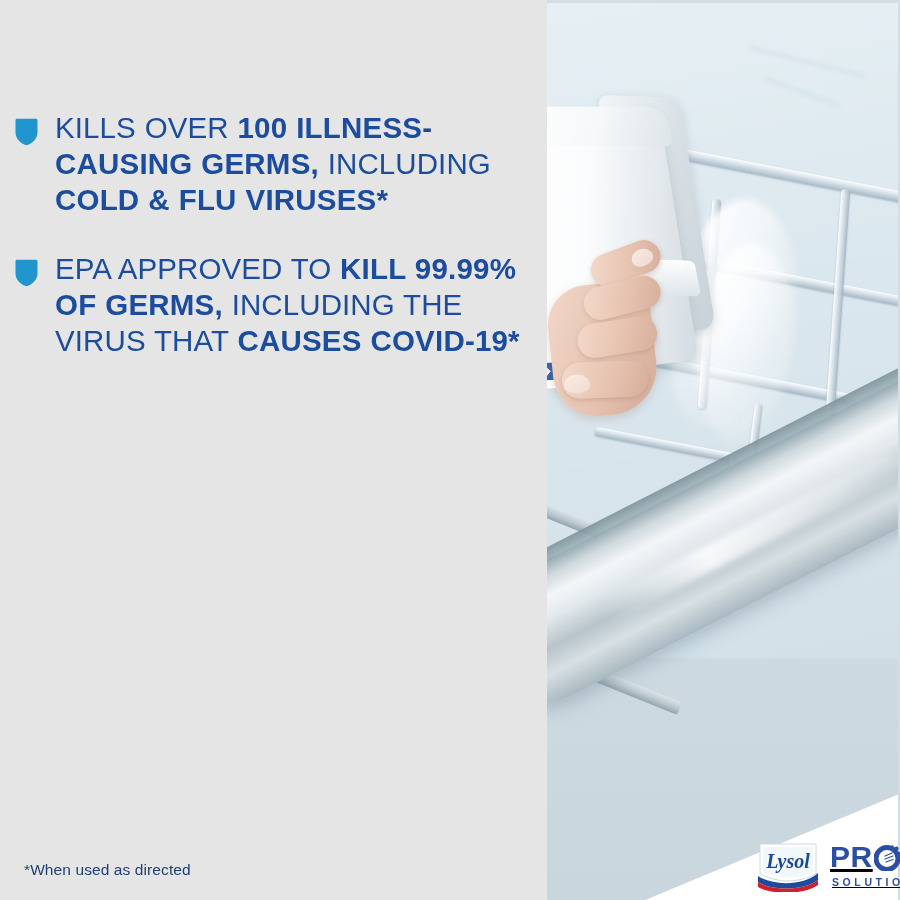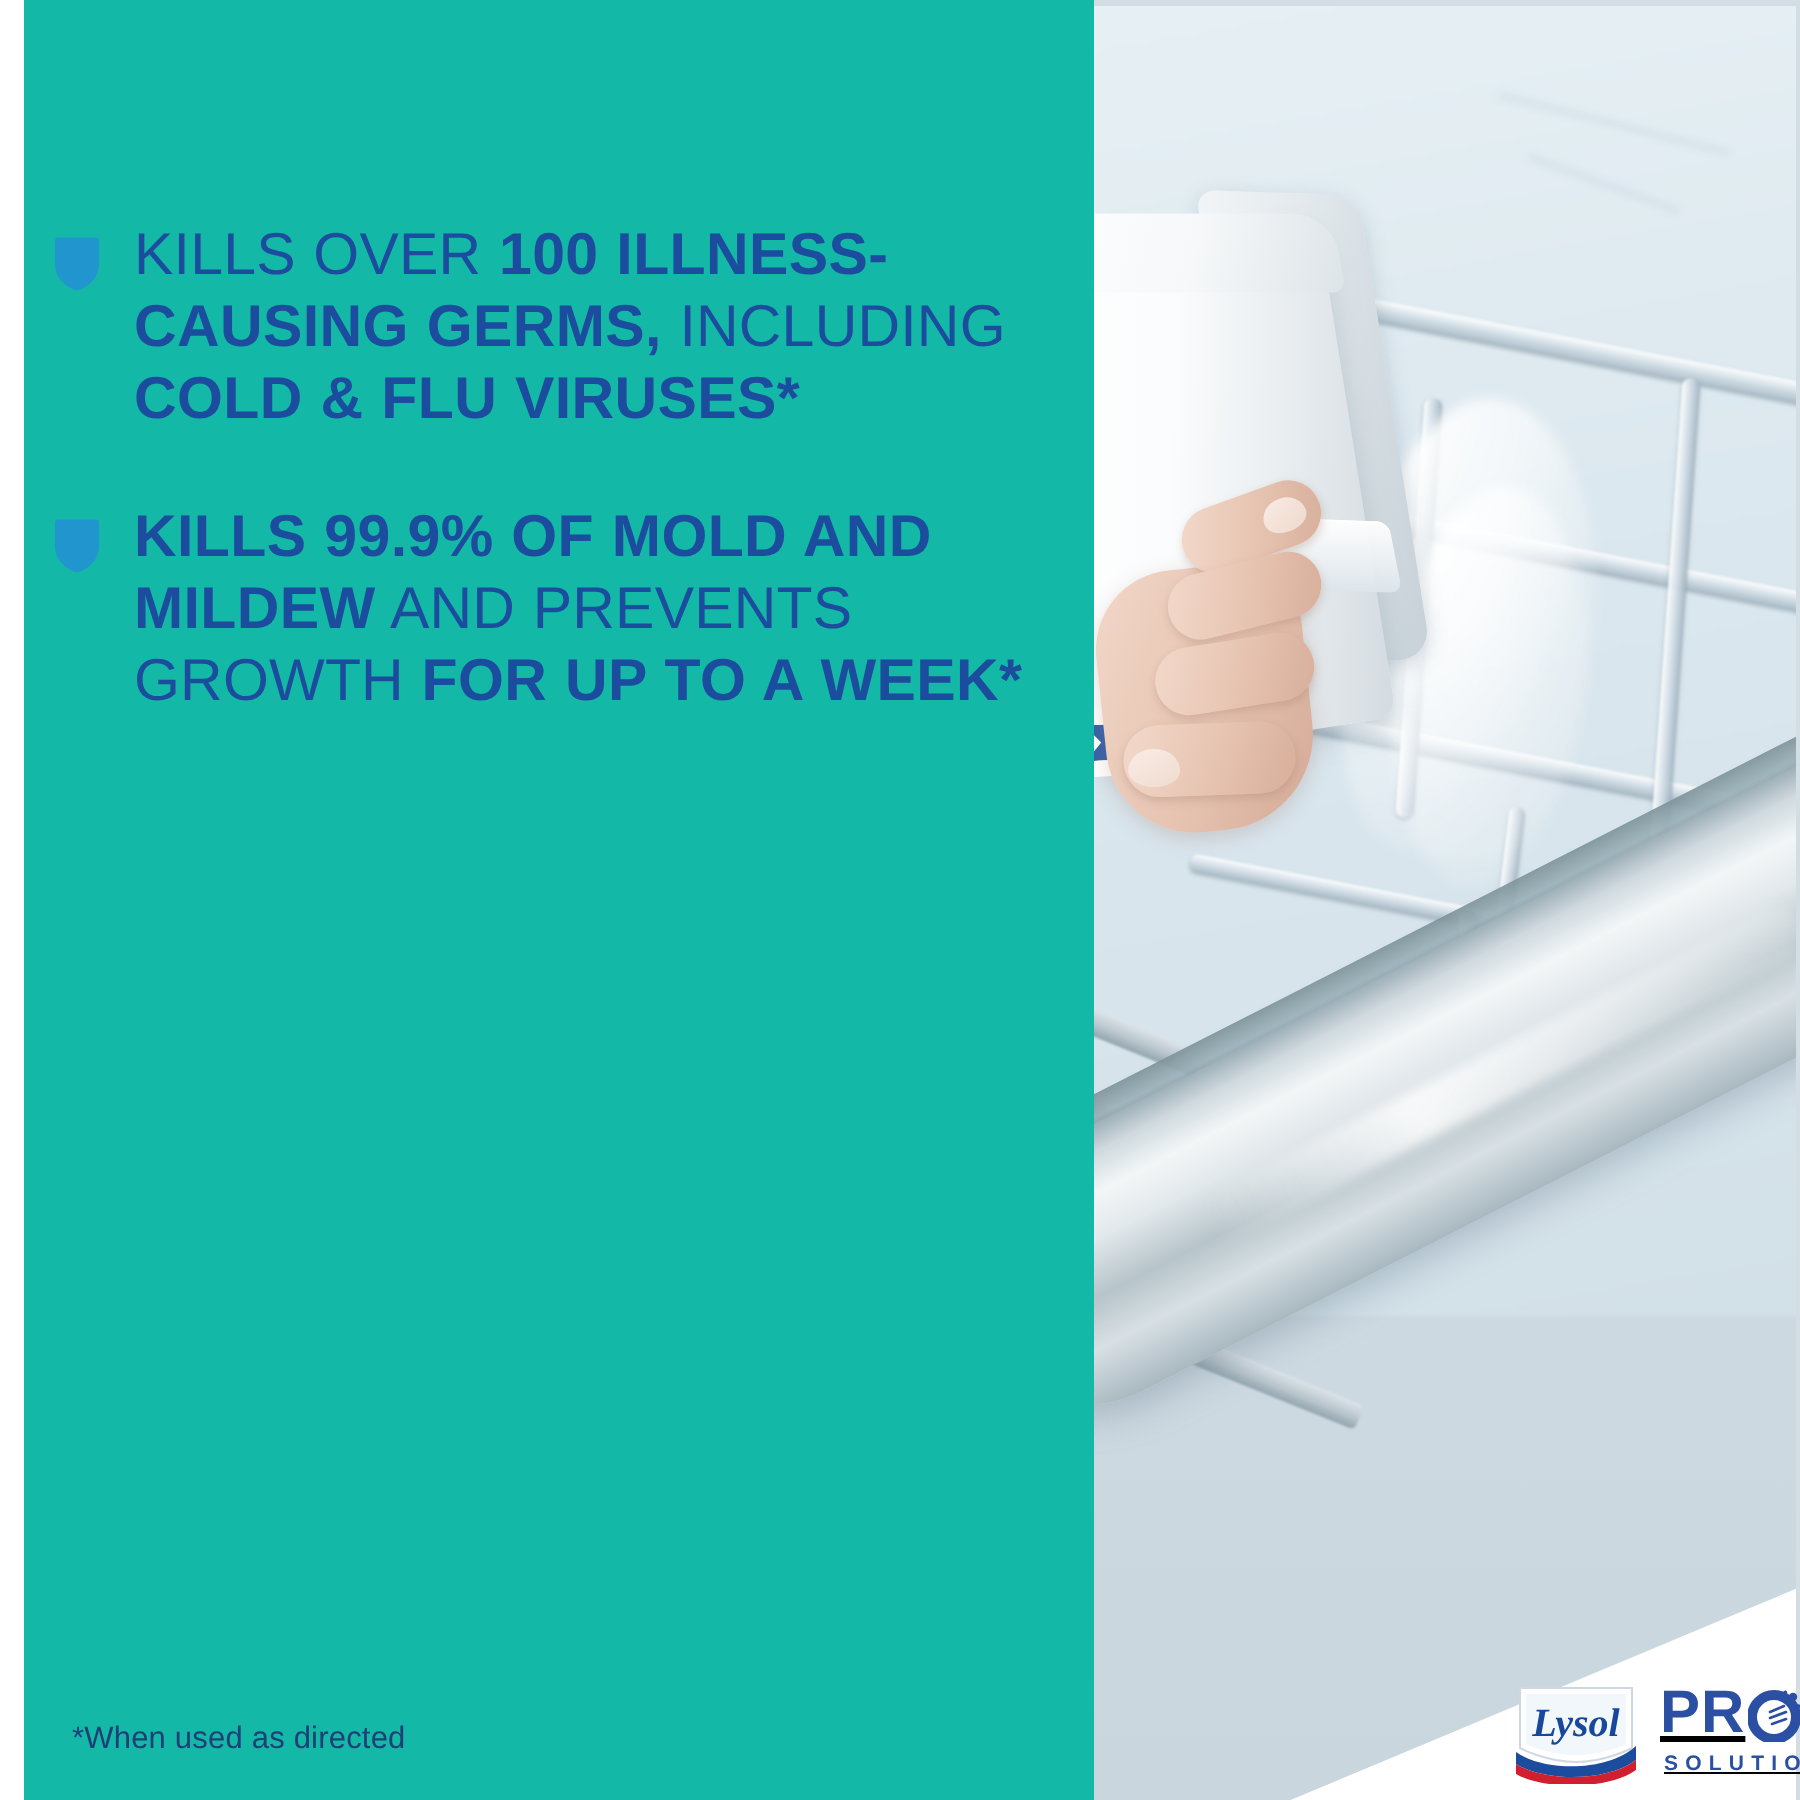--- a/index.html
+++ b/index.html
@@ -19,25 +19,25 @@
     position: relative;
     width: 900px;
     height: 900px;
     background: #ffffff;
     overflow: hidden;
   }
 
   
   .copy-panel {
     position: absolute;
-    left: 12px;
+    left: 0;
     top: 0;
     width: 547px;
     height: 900px;
-    background: #14b8a6;
+    background: #e5e5e5;
   }
 
   .bullet-list {
     position: absolute;
     left: 14px;
     top: 110px;
     width: 530px;
   }
 
   .bullet-row {
@@ -361,31 +361,31 @@
         <span class="shield-icon">
           <svg width="25" height="28" viewBox="0 0 25 28" xmlns="http://www.w3.org/2000/svg">
             <path d="M1.5 2.2 C1.5 1.2 2.3 0.6 3.3 0.7 L21.7 0.7 C22.7 0.6 23.5 1.2 23.5 2.2 L23.5 14.2 C23.5 20.8 18.6 25.4 12.5 27.3 C6.4 25.4 1.5 20.8 1.5 14.2 Z" fill="#2196CE"></path>
           </svg>
         </span>
         <div class="bullet-text">
           <span>KILLS OVER </span><b>100 ILLNESS-CAUSING GERMS,</b><span> INCLUDING </span><b>COLD &amp; FLU VIRUSES*</b>
         </div>
       </div>
 
-
       <div class="bullet-row">
         <span class="shield-icon">
           <svg width="25" height="28" viewBox="0 0 25 28" xmlns="http://www.w3.org/2000/svg">
             <path d="M1.5 2.2 C1.5 1.2 2.3 0.6 3.3 0.7 L21.7 0.7 C22.7 0.6 23.5 1.2 23.5 2.2 L23.5 14.2 C23.5 20.8 18.6 25.4 12.5 27.3 C6.4 25.4 1.5 20.8 1.5 14.2 Z" fill="#2196CE"></path>
           </svg>
         </span>
         <div class="bullet-text">
-          <b>KILLS 99.9% OF MOLD AND MILDEW</b><span> AND PREVENTS GROWTH </span><b>FOR UP TO A WEEK*</b>
+          <span>EPA APPROVED TO </span><b>KILL 99.99% OF GERMS,</b><span> INCLUDING THE VIRUS THAT </span><b>CAUSES COVID-19*</b>
         </div>
       </div>
+
 
 
     </div>
 
     <div class="footnote">*When used as directed</div>
   </div>
 
   <div class="photo-panel">
     <div class="photo-inner">
 

